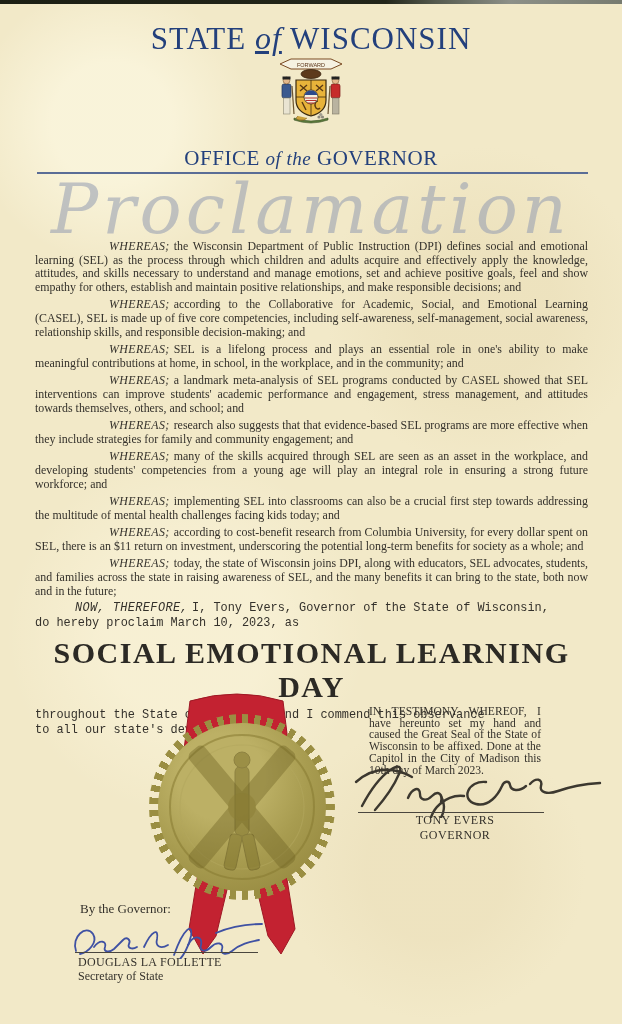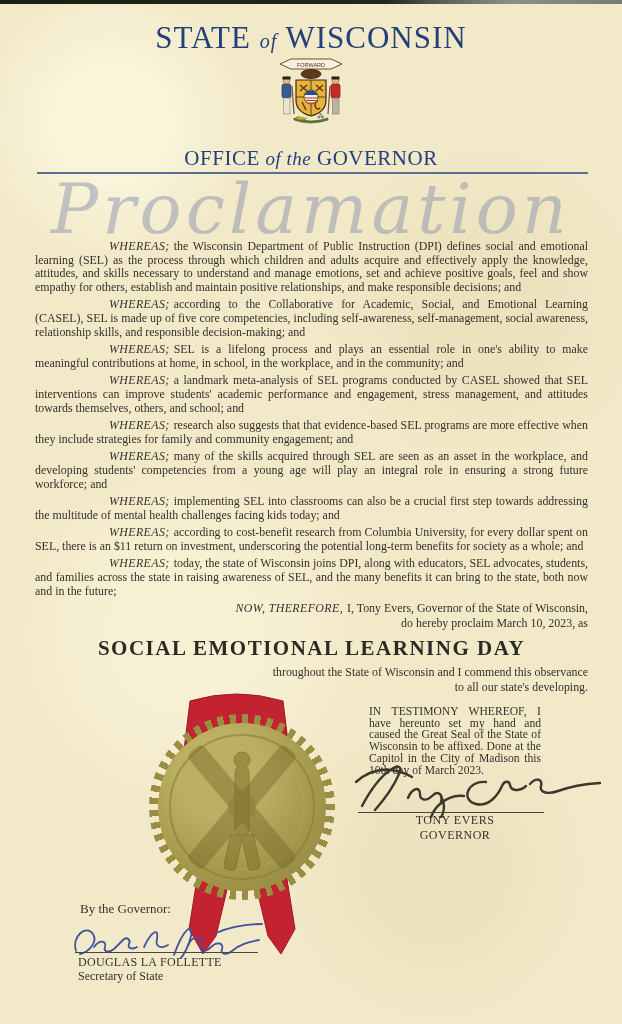--- a/index.html
+++ b/index.html
@@ -11,35 +11,35 @@
       radial-gradient(circle at 18% 12%, rgba(255,252,232,.55) 0 60px, rgba(255,252,232,0) 140px),
       radial-gradient(circle at 78% 30%, rgba(228,214,172,.35) 0 70px, rgba(228,214,172,0) 160px),
       radial-gradient(circle at 30% 62%, rgba(255,250,228,.4) 0 80px, rgba(255,250,228,0) 180px),
       radial-gradient(circle at 70% 85%, rgba(230,216,176,.35) 0 70px, rgba(230,216,176,0) 150px);
   }
   .top-edge{position:absolute;top:0;left:0;width:622px;height:4px;
     background:linear-gradient(to right,#1c1f14 0%,#23261a 62%,#555a4e 70%,#8d9088 82%,#777b70 100%);}
   
   .state-title{position:absolute;top:20px;left:0;width:622px;text-align:center;margin:0;
     color:#23407c;font-size:31px;font-weight:normal;letter-spacing:1px;}
-  .state-title i{font-size:20px;}
+  .state-title i{font-size:32px;text-decoration:underline;}
   .crest{position:absolute;top:56px;left:258px;width:106px;height:96px;}
   .office-title{position:absolute;top:146px;left:0;width:622px;text-align:center;margin:0;
     color:#23407c;font-size:21px;font-weight:normal;letter-spacing:.5px;}
   .office-title i{font-size:19px;}
   .rule{position:absolute;top:172px;left:37px;width:551px;height:2px;background:#5a6d96;border:none;margin:0;}
   .watermark{position:absolute;top:168px;left:0;width:622px;text-align:center;
     font-style:italic;font-size:70px;letter-spacing:4px;color:rgba(146,154,176,.55);
     font-family:"DejaVu Serif","Liberation Serif",serif;pointer-events:none;}
   
   .body-text{position:absolute;top:240px;left:35px;width:553px;color:#34312b;}
   .body-text p{margin:0 0 4px 0;font-size:11.9px;line-height:13.6px;text-align:justify;text-indent:34px;}
   .lead{font-style:italic;letter-spacing:.4px;margin-right:4px;margin-left:40px;}
-  p.centered{text-align:right;text-indent:0;margin:1px 0;}
-  .proclaim-title{margin:6px 0 5px 0;text-align:center;font-size:21px;letter-spacing:1.5px;
+  p.centered{text-align:left;text-indent:0;margin:1px 0;font-family:Liberation Mono, monospace;}
+  .proclaim-title{margin:6px 0 5px 0;text-align:center;font-size:30px;letter-spacing:1.5px;
     color:#2c2a25;font-weight:bold;}
   
   .testimony{position:absolute;top:694px;left:369px;width:172px;font-size:11.6px;line-height:11.9px;
     text-align:justify;color:#34312b;}
   .gov-sig{position:absolute;top:756px;left:352px;width:252px;height:62px;}
   .gov-sig-line{position:absolute;top:812px;left:358px;width:186px;height:1px;background:#4a463e;}
   .gov-name{position:absolute;top:813px;left:369px;width:172px;text-align:center;font-size:12px;
     letter-spacing:.5px;color:#34312b;}
   .gov-role{position:absolute;top:828px;left:369px;width:172px;text-align:center;font-size:12px;
     letter-spacing:.5px;color:#34312b;}

